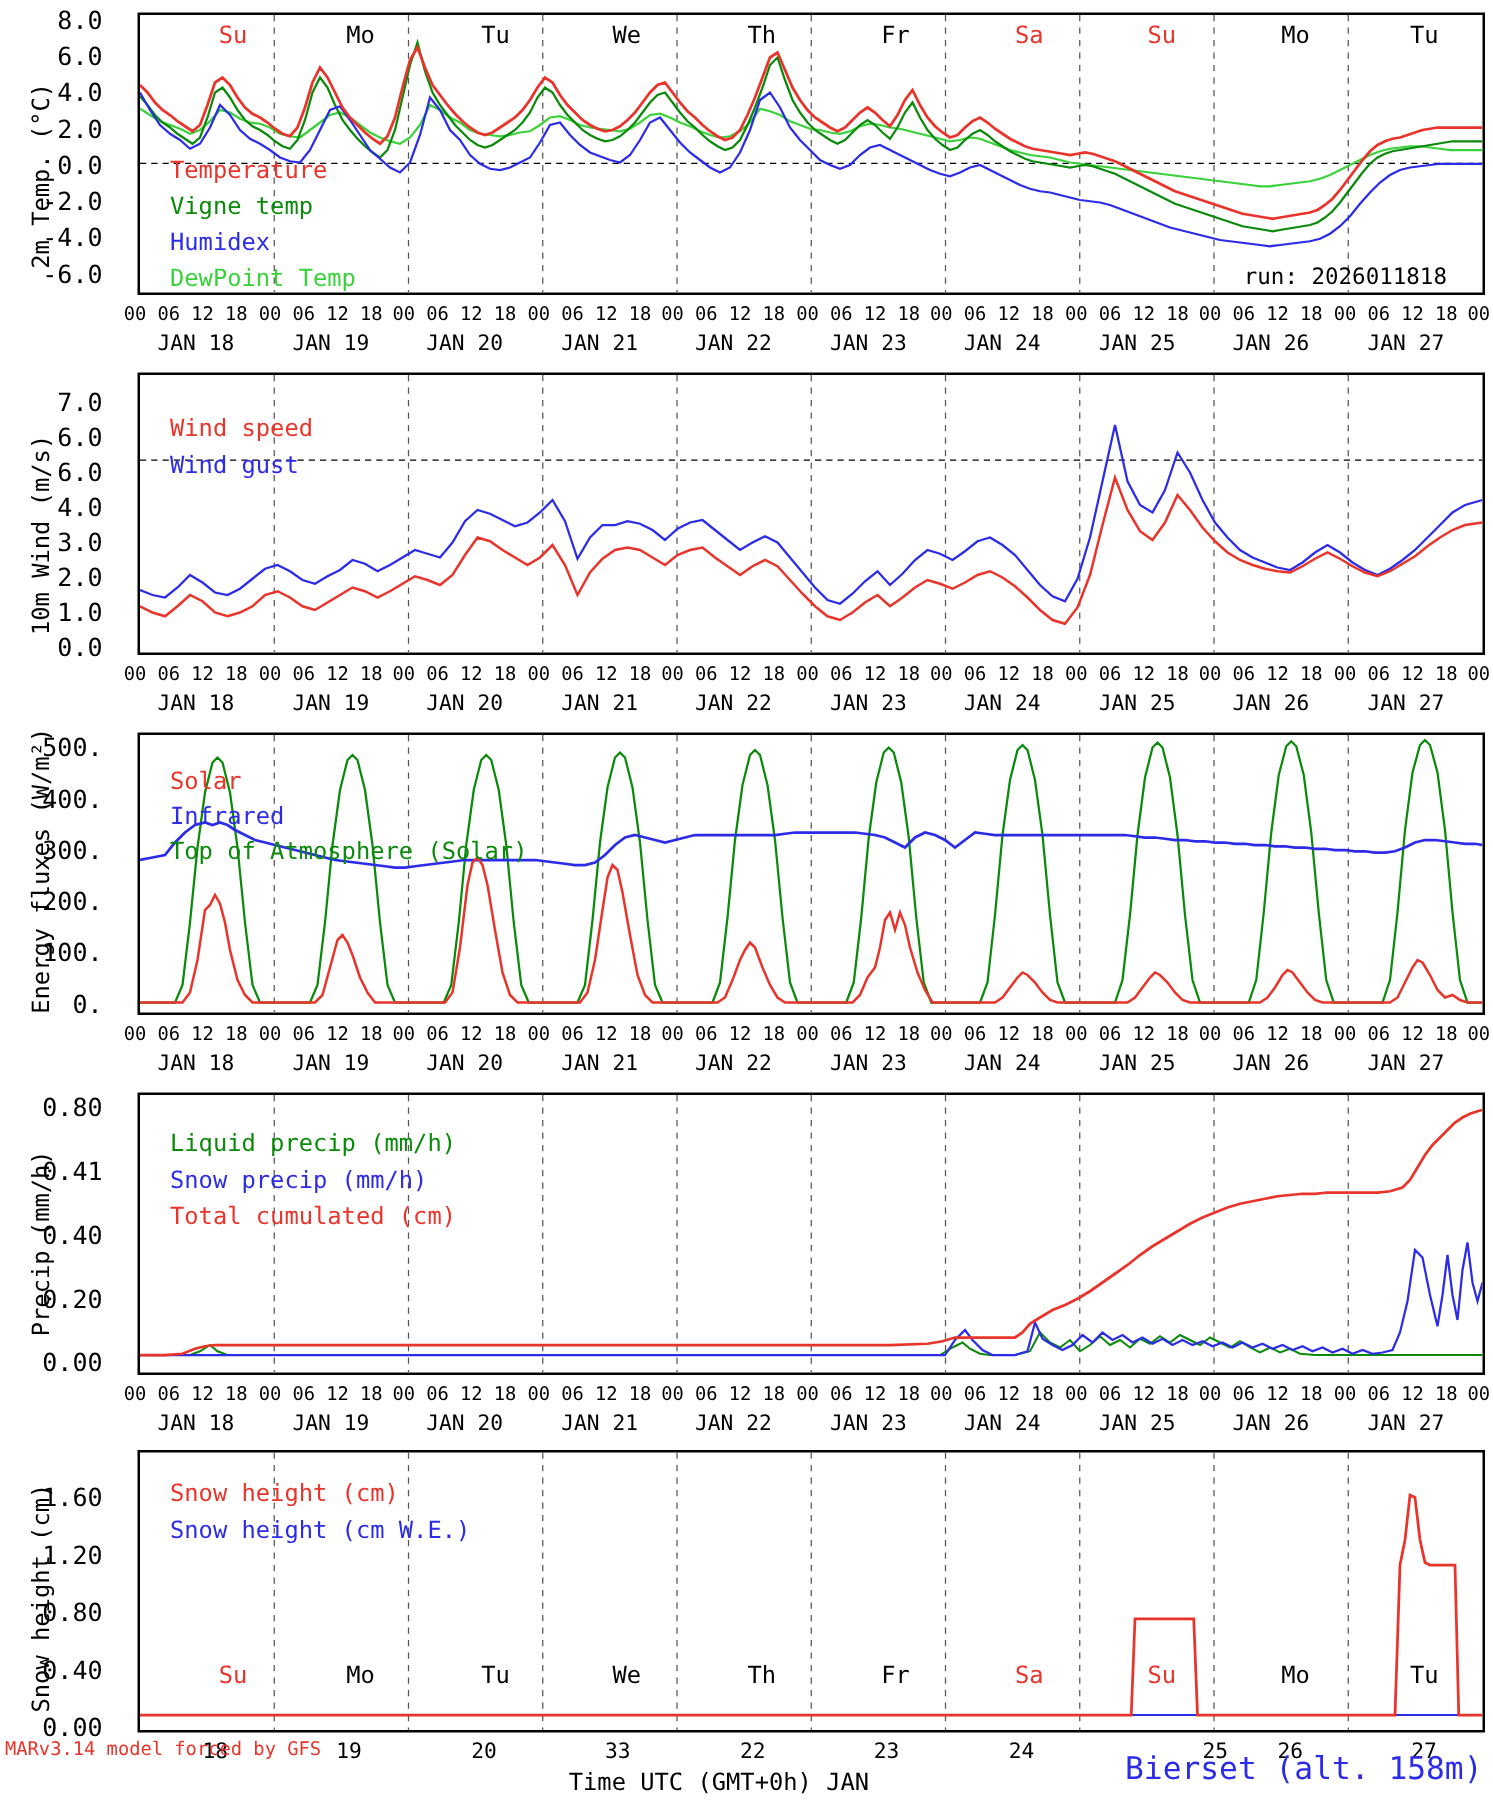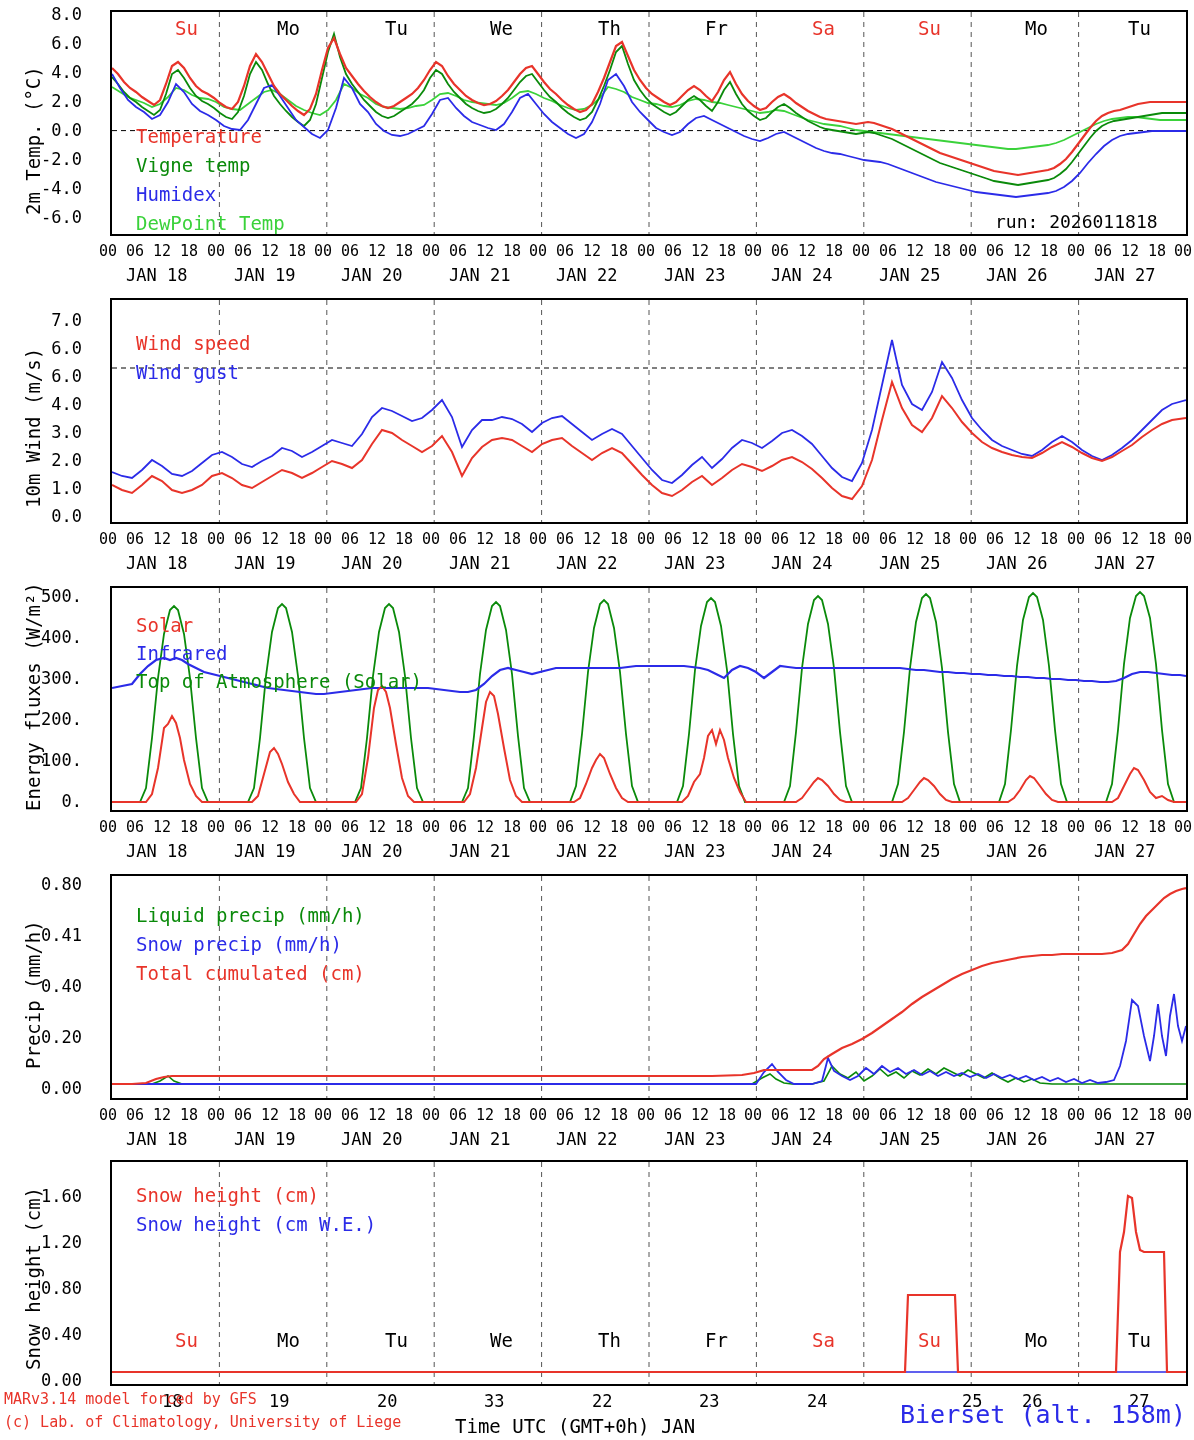--- a/index.html
+++ b/index.html
@@ -2,21 +2,21 @@
 <html><head>
 <meta charset="utf-8">
 <style>
   html,body{margin:0;padding:0;background:#ffffff;}
   body{width:1194px;height:1440px;font-family:"DejaVu Sans Mono",monospace;color:#000;position:relative;}
   .wrap{position:relative;width:1194px;height:1440px;}
   .panel{position:absolute;left:0;width:1194px;}
   .plotbox{position:absolute;border:2px solid #000;box-sizing:border-box;background:#fff;}
   svg{display:block;}
   .ylabel{position:absolute;transform-origin:0 0;white-space:nowrap;font-size:19px;font-family:"DejaVu Sans Mono",monospace;}
-  .ytick{position:absolute;font-size:17px;text-align:right;white-space:nowrap;}
+  .ytick{position:absolute;font-size:20px;text-align:right;white-space:nowrap;}
   .xtickrow{position:absolute;font-size:15px;white-space:nowrap;}
   .xtickday{position:absolute;font-size:17px;white-space:nowrap;}
   .legend{position:absolute;font-size:19px;white-space:nowrap;}
   .daylab{position:absolute;font-size:19px;white-space:nowrap;}
   .runlab{position:absolute;font-size:18px;white-space:nowrap;}
   .foot{position:absolute;font-size:15px;white-space:nowrap;color:#e8342a;}
   .station{position:absolute;font-size:25px;white-space:nowrap;color:#2b2be8;}
   .xaxistitle{position:absolute;font-size:19px;white-space:nowrap;}
   .red{color:#e8342a;}
   .green{color:#0a8a0a;}
@@ -474,16 +474,15 @@
       <span style="position:absolute;left:697px;">24</span>
       <span style="position:absolute;left:852px;text-align:center;">25</span>
       <span style="position:absolute;left:912px;">26</span>
       <span style="position:absolute;left:1019px;">27</span>
     </div>
 
     <div class="xaxistitle" style="left:455px;top:263px;">Time UTC (GMT+0h) JAN</div>
   </div>
 
   <div class="foot" style="left:4px;top:1390px;">MARv3.14 model forced by GFS</div>
-  <div class="foot" style="left:4px;top:1413px;">(c) Lab. of Climatology, University of Liege</div>
   <div class="station" style="left:900px;top:1400px;">Bierset (alt. 158m)</div>
 
 </div>
 
 </body></html>

